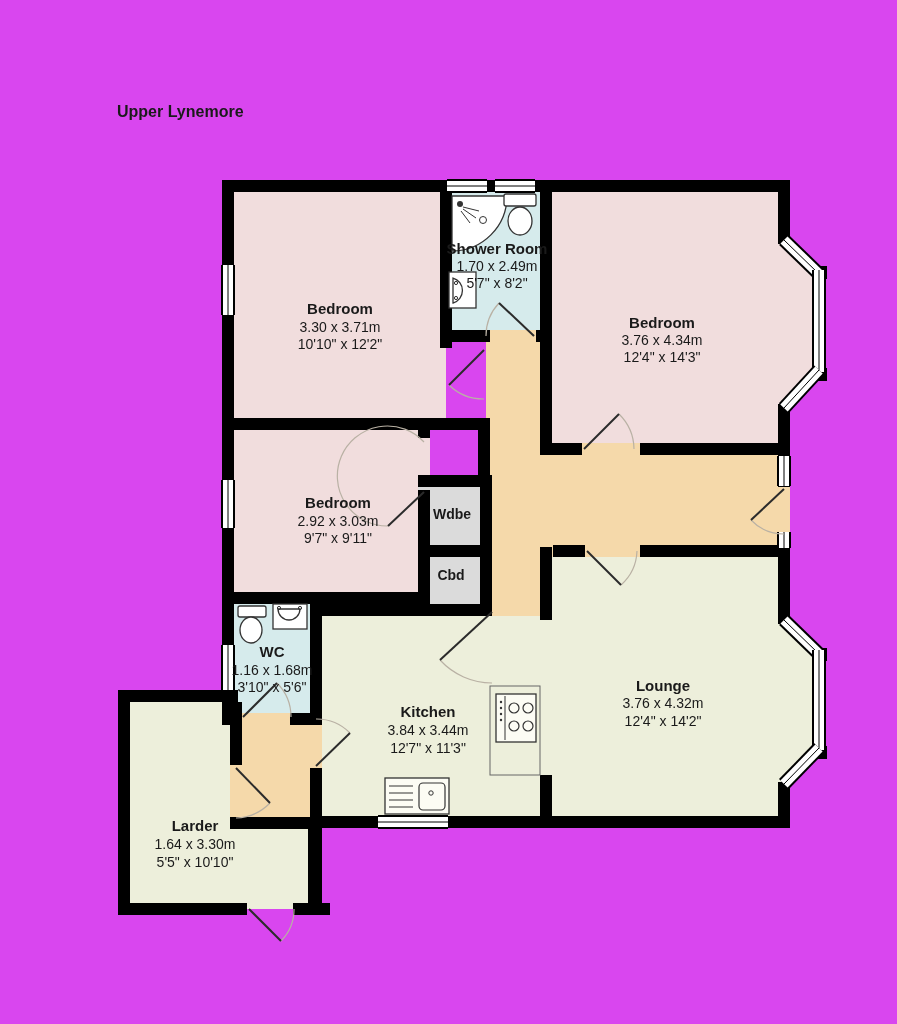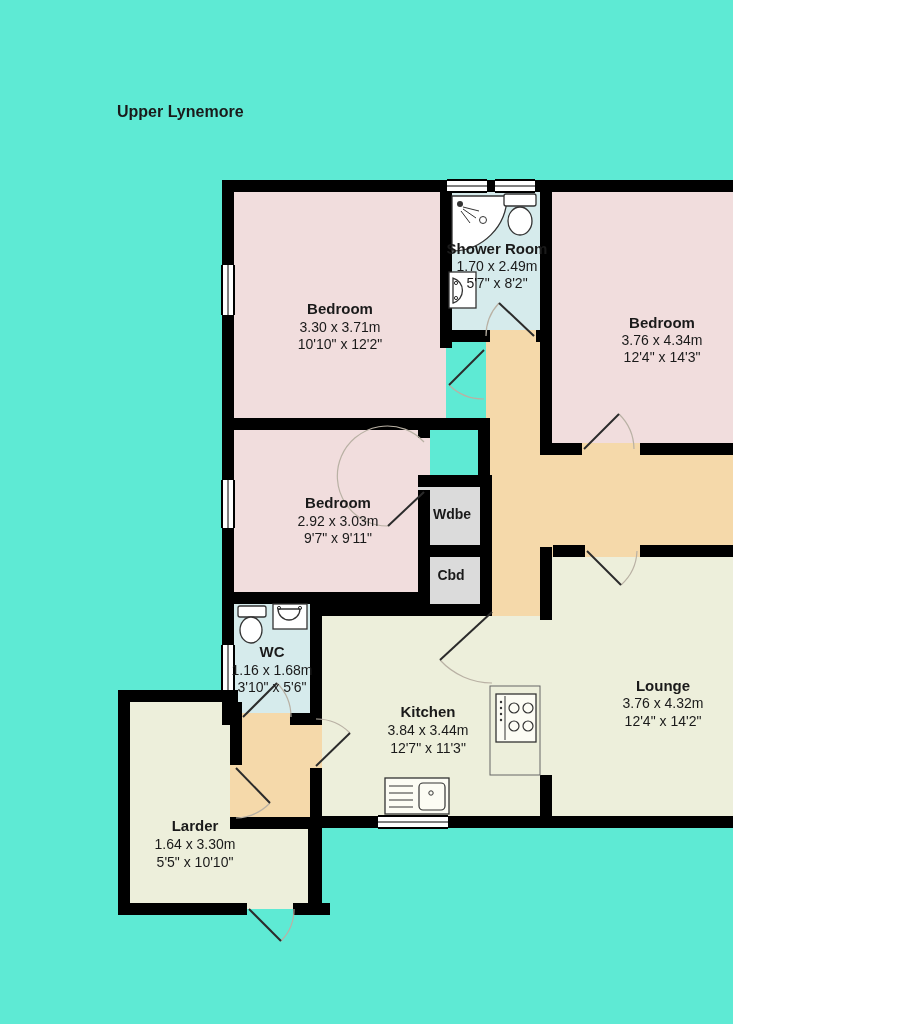--- a/index.html
+++ b/index.html
@@ -1,16 +1,16 @@
 <!DOCTYPE html>
 <html><head>
 <meta charset="utf-8">
 <style>
   html,body{margin:0;padding:0;background:#fff;}
-  .page{position:relative;width:733px;height:1024px;background:#5eead4;overflow:hidden;
+  .page{position:relative;width:897px;height:1024px;background:#d946ef;overflow:hidden;
         font-family:"Liberation Sans", sans-serif;}
   svg text{font-family:"Liberation Sans", sans-serif;fill:#1a1a1a;}
   .room-name{font-size:15px;font-weight:bold;}
   .room-dim{font-size:14px;}
   .closet-name{font-size:14px;font-weight:bold;}
   .plan-title{font-size:16px;font-weight:bold;}
   .wall{fill:#000;}
   .fixture{fill:#ffffff;stroke:#333;stroke-width:1.3;}
   .door-leaf{stroke:#2b2b2b;stroke-width:2;fill:none;}
   .door-arc{stroke:#b9b1a4;stroke-width:1.2;fill:none;}

